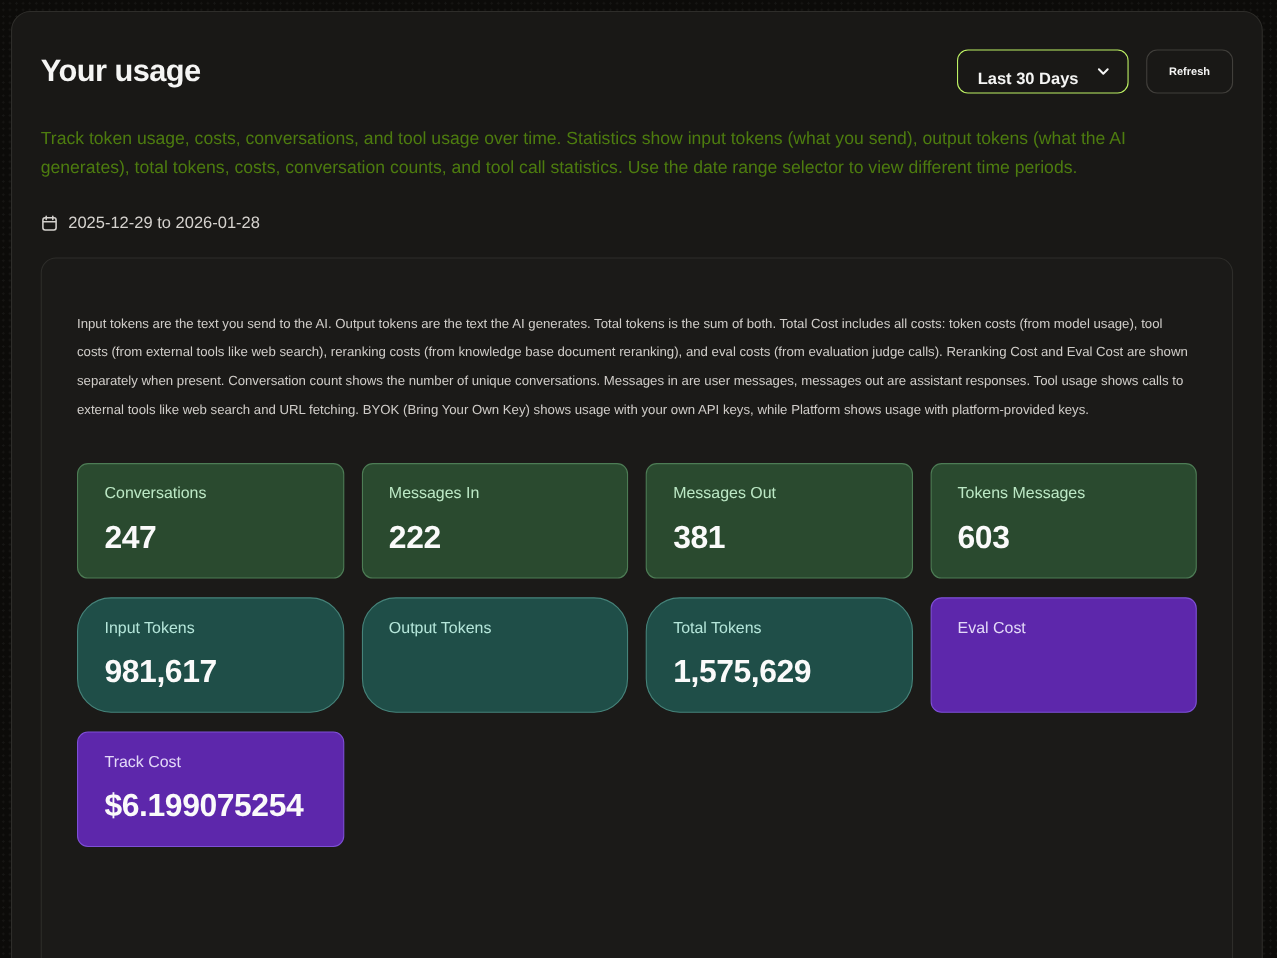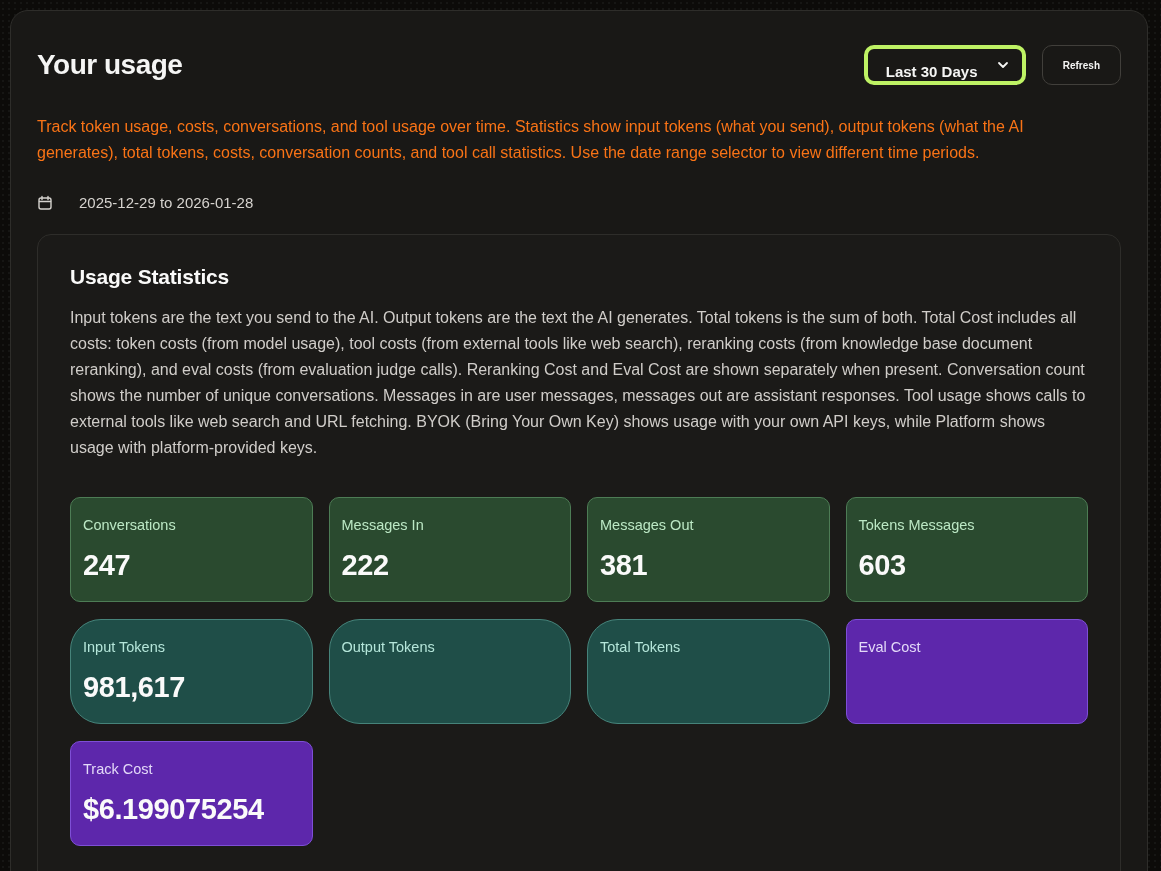--- a/index.html
+++ b/index.html
@@ -32,21 +32,21 @@
     font-weight: 700;
     color: #f5f5f4;
     letter-spacing: -0.5px;
   }
   .controls { display: flex; gap: 16px; align-items: center; }
   .select-wrap { position: relative; }
   .range-select {
     appearance: none;
     -webkit-appearance: none;
     background: transparent;
-    border: 4px solid #bef264;
+    border: 1px solid #bef264;
     border-radius: 10px;
     color: #f5f5f4;
     font-family: "Liberation Sans", sans-serif;
     font-size: 15px;
     font-weight: 600;
     height: 40px;
     padding: 12px 44px 0 18px;
     cursor: pointer;
   }
   .select-chevron {
@@ -65,62 +65,62 @@
     font-size: 10px;
     font-weight: 600;
     height: 40px;
     padding: 0 20px;
     cursor: pointer;
   }
   .page-desc {
     margin-top: 29px;
     font-size: 16px;
     line-height: 26px;
-    color: #f97316;
+    color: #4d7c0f;
     max-width: 1062px;
   }
   .date-row {
     margin-top: 28px;
     display: flex;
     align-items: center;
-    gap: 26px;
+    gap: 9px;
     font-size: 15px;
     color: #d5d2ce;
   }
   .date-row svg { display: block; }
   .inner-card {
     margin-top: 23px;
     background: #1b1a18;
     border: 1px solid #2e2d2a;
     border-radius: 14px;
     padding: 30px 32px;
     height: 720px;
   }
   .section-heading {
     font-size: 21px;
     font-weight: 700;
     color: #fafaf9;
     letter-spacing: -0.2px;
   }
   .section-desc {
     margin-top: 16px;
-    font-size: 16px;
+    font-size: 12px;
     line-height: 26px;
     color: #d0cdc9;
   }
   .stats-grid {
     margin-top: 36px;
     display: grid;
     grid-template-columns: repeat(4, 1fr);
     gap: 17px 16px;
   }
   .stat-card {
     height: 105px;
     border-radius: 10px;
-    padding: 19px 12px;
+    padding: 19px 24px;
     border: 1px solid transparent;
   }
   .stat-label { font-size: 14.5px; font-weight: 500; }
   .stat-value {
     margin-top: 16px;
     font-size: 29px;
     font-weight: 700;
     color: var(--value-text, #fafafa);
     letter-spacing: -0.4px;
     white-space: nowrap;
@@ -160,21 +160,20 @@
     <span>
       <svg width="16" height="16" viewBox="0 0 16 16" fill="none">
         <rect x="2" y="3" width="12" height="11" rx="2" stroke="#d5d2ce" stroke-width="1.4"></rect>
         <path d="M5 1.5v3M11 1.5v3M2.5 6.5h11" stroke="#d5d2ce" stroke-width="1.4" stroke-linecap="round"></path>
       </svg>
     </span>
     <span>2025-12-29 to 2026-01-28</span>
   </div>
 
   <div class="inner-card">
-    <h2 class="section-heading">Usage Statistics</h2>
     <p class="section-desc">Input tokens are the text you send to the AI. Output tokens are the text the AI generates. Total tokens is the sum of both. Total Cost includes all costs: token costs (from model usage), tool costs (from external tools like web search), reranking costs (from knowledge base document reranking), and eval costs (from evaluation judge calls). Reranking Cost and Eval Cost are shown separately when present. Conversation count shows the number of unique conversations. Messages in are user messages, messages out are assistant responses. Tool usage shows calls to external tools like web search and URL fetching. BYOK (Bring Your Own Key) shows usage with your own API keys, while Platform shows usage with platform-provided keys.</p>
     <div class="stats-grid">
         <div class="stat-card theme-green">
     <div class="stat-label">Conversations</div>
     <div class="stat-value">247</div>
   </div>
         <div class="stat-card theme-green">
     <div class="stat-label">Messages In</div>
     <div class="stat-value">222</div>
   </div>
@@ -188,20 +187,21 @@
   </div>
         <div class="stat-card theme-teal">
     <div class="stat-label">Input Tokens</div>
     <div class="stat-value">981,617</div>
   </div>
         <div class="stat-card theme-teal">
     <div class="stat-label">Output Tokens</div>
   </div>
         <div class="stat-card theme-teal">
     <div class="stat-label">Total Tokens</div>
+    <div class="stat-value">1,575,629</div>
   </div>
         <div class="stat-card theme-purple">
     <div class="stat-label">Eval Cost</div>
   </div>
         <div class="stat-card theme-purple">
     <div class="stat-label">Track Cost</div>
     <div class="stat-value">$6.199075254</div>
   </div>
       </div>
   </div>

